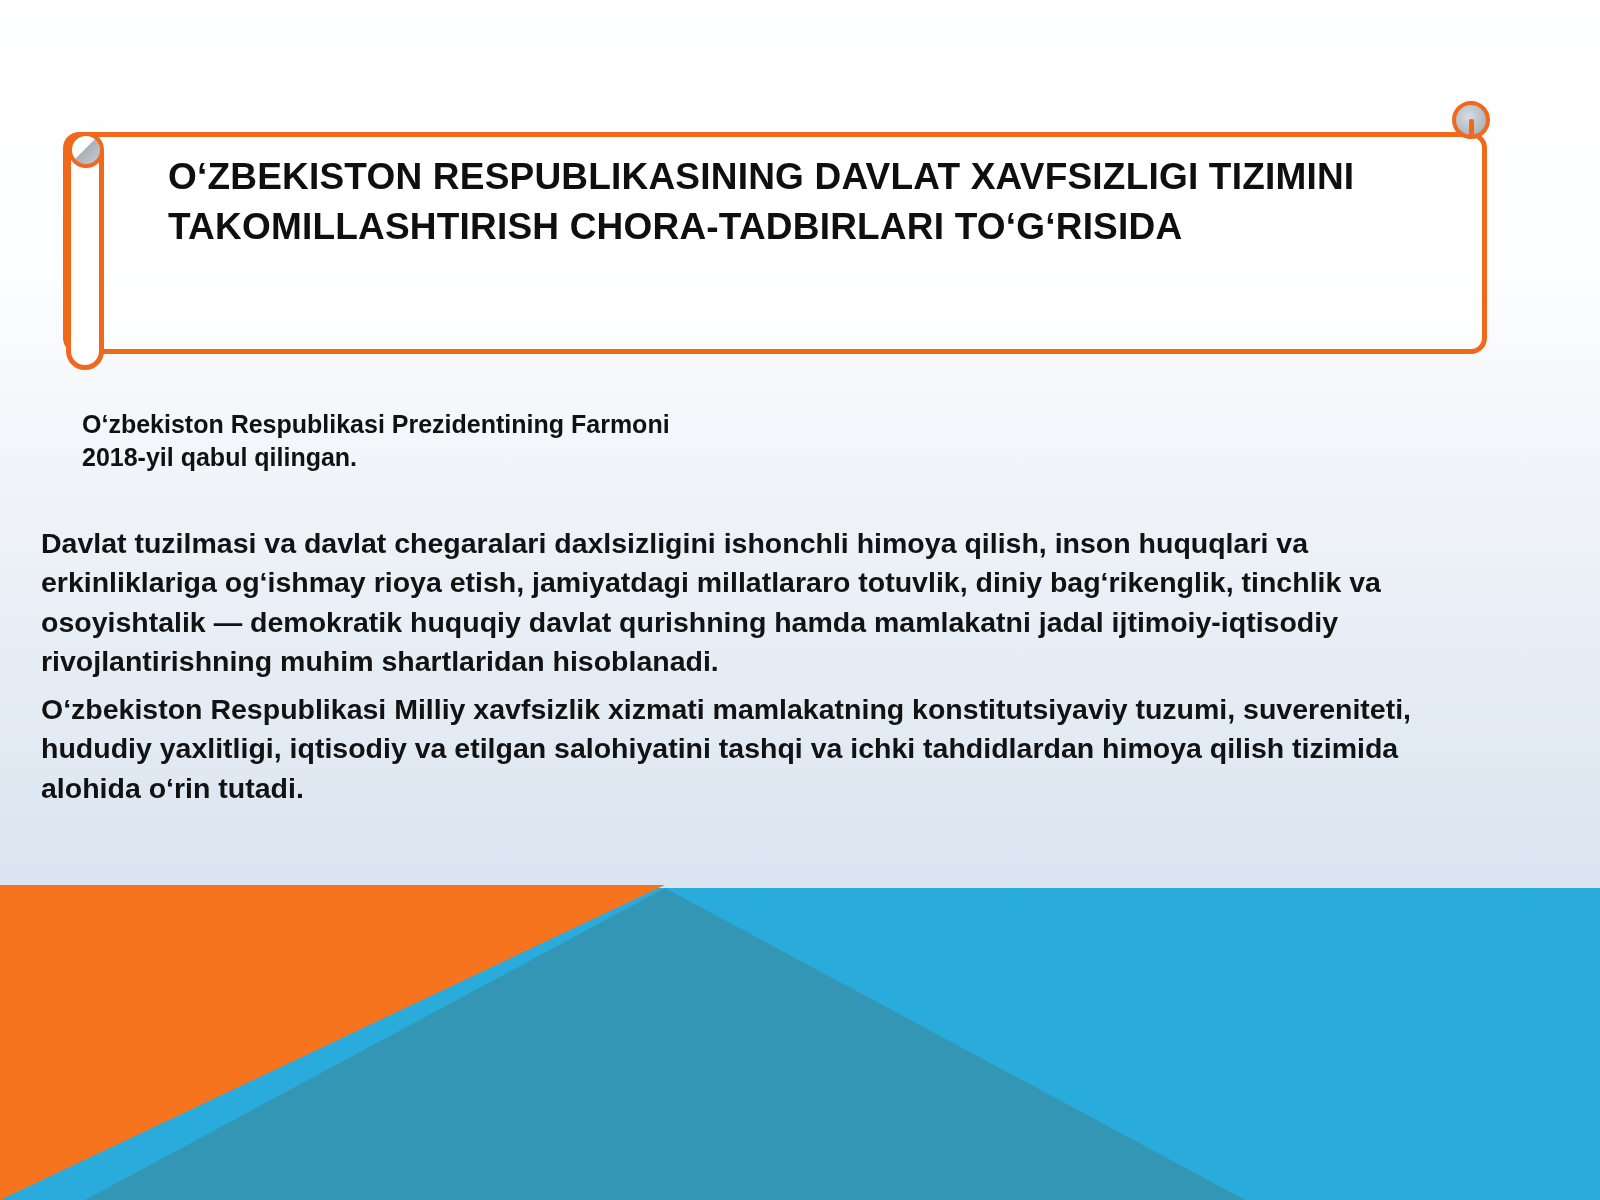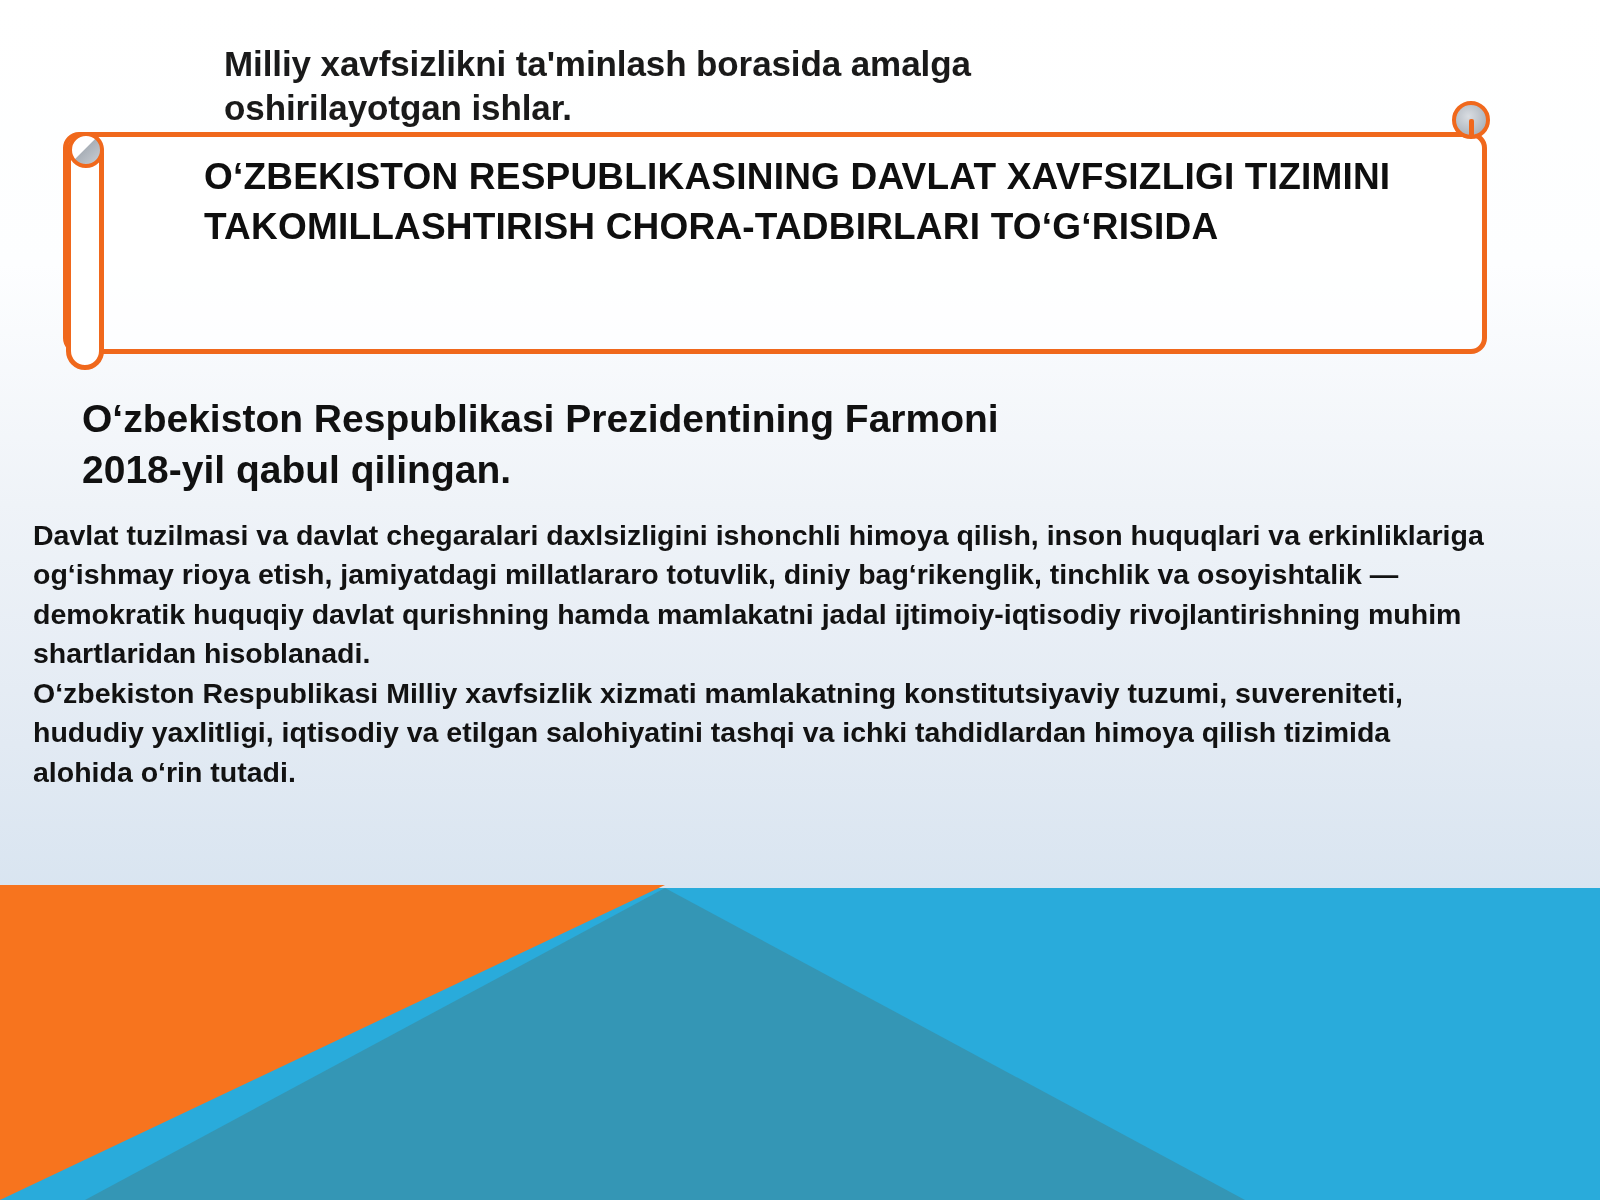--- a/index.html
+++ b/index.html
@@ -113,67 +113,64 @@
     left: 168px;
     top: 152px;
     width: 1316px;
     font-size: 37px;
     font-weight: bold;
     line-height: 1.36;
     color: #0f0f0f;
     letter-spacing: 0.2px;
     white-space: pre-line;
     z-index: 7;
-    margin-left: 36px;
   }
 
   
   .subtitle {
     position: absolute;
     left: 82px;
-    top: 393px;
+    top: 408px;
     width: 1150px;
-    font-size: 39px;
+    font-size: 25px;
     font-weight: bold;
     line-height: 1.32;
     color: #111111;
     white-space: pre-line;
     z-index: 6;
   }
 
   
   .body-text {
     position: absolute;
     left: 33px;
     top: 516px;
     width: 1455px;
     font-size: 28.5px;
     font-weight: bold;
     line-height: 1.385;
     color: #121212;
     z-index: 6;
   }
-  .body-text p { margin: 0; }
+  .body-text p { margin: 8px; }
 </style>
 </head>
 <body>
 
 <div id="slide">
 
   <svg class="bg-layer" viewBox="0 0 1600 1200" preserveAspectRatio="none">
 
     <rect x="0" y="888" width="1600" height="312" fill="#29ABDB"></rect>
 
     <polygon points="665,888 1245,1200 85,1200" fill="#3496B5"></polygon>
 
     <polygon points="0,885 665,885 0,1200" fill="#F7741E"></polygon>
   </svg>
 
-  <div class="slide-heading">Milliy xavfsizlikni ta'minlash borasida amalga
-oshirilayotgan ishlar.</div>
 
   <div class="scroll-frame"></div>
   <div class="scroll-roll"></div>
   <div class="roll-knob-left"></div>
   <div class="roll-knob-right"></div>
 
   <div class="scroll-title">O‘ZBEKISTON RESPUBLIKASINING DAVLAT XAVFSIZLIGI TIZIMINI TAKOMILLASHTIRISH CHORA-TADBIRLARI TO‘G‘RISIDA</div>
 
   <div class="subtitle">O‘zbekiston Respublikasi Prezidentining Farmoni
 2018-yil  qabul qilingan.</div>

